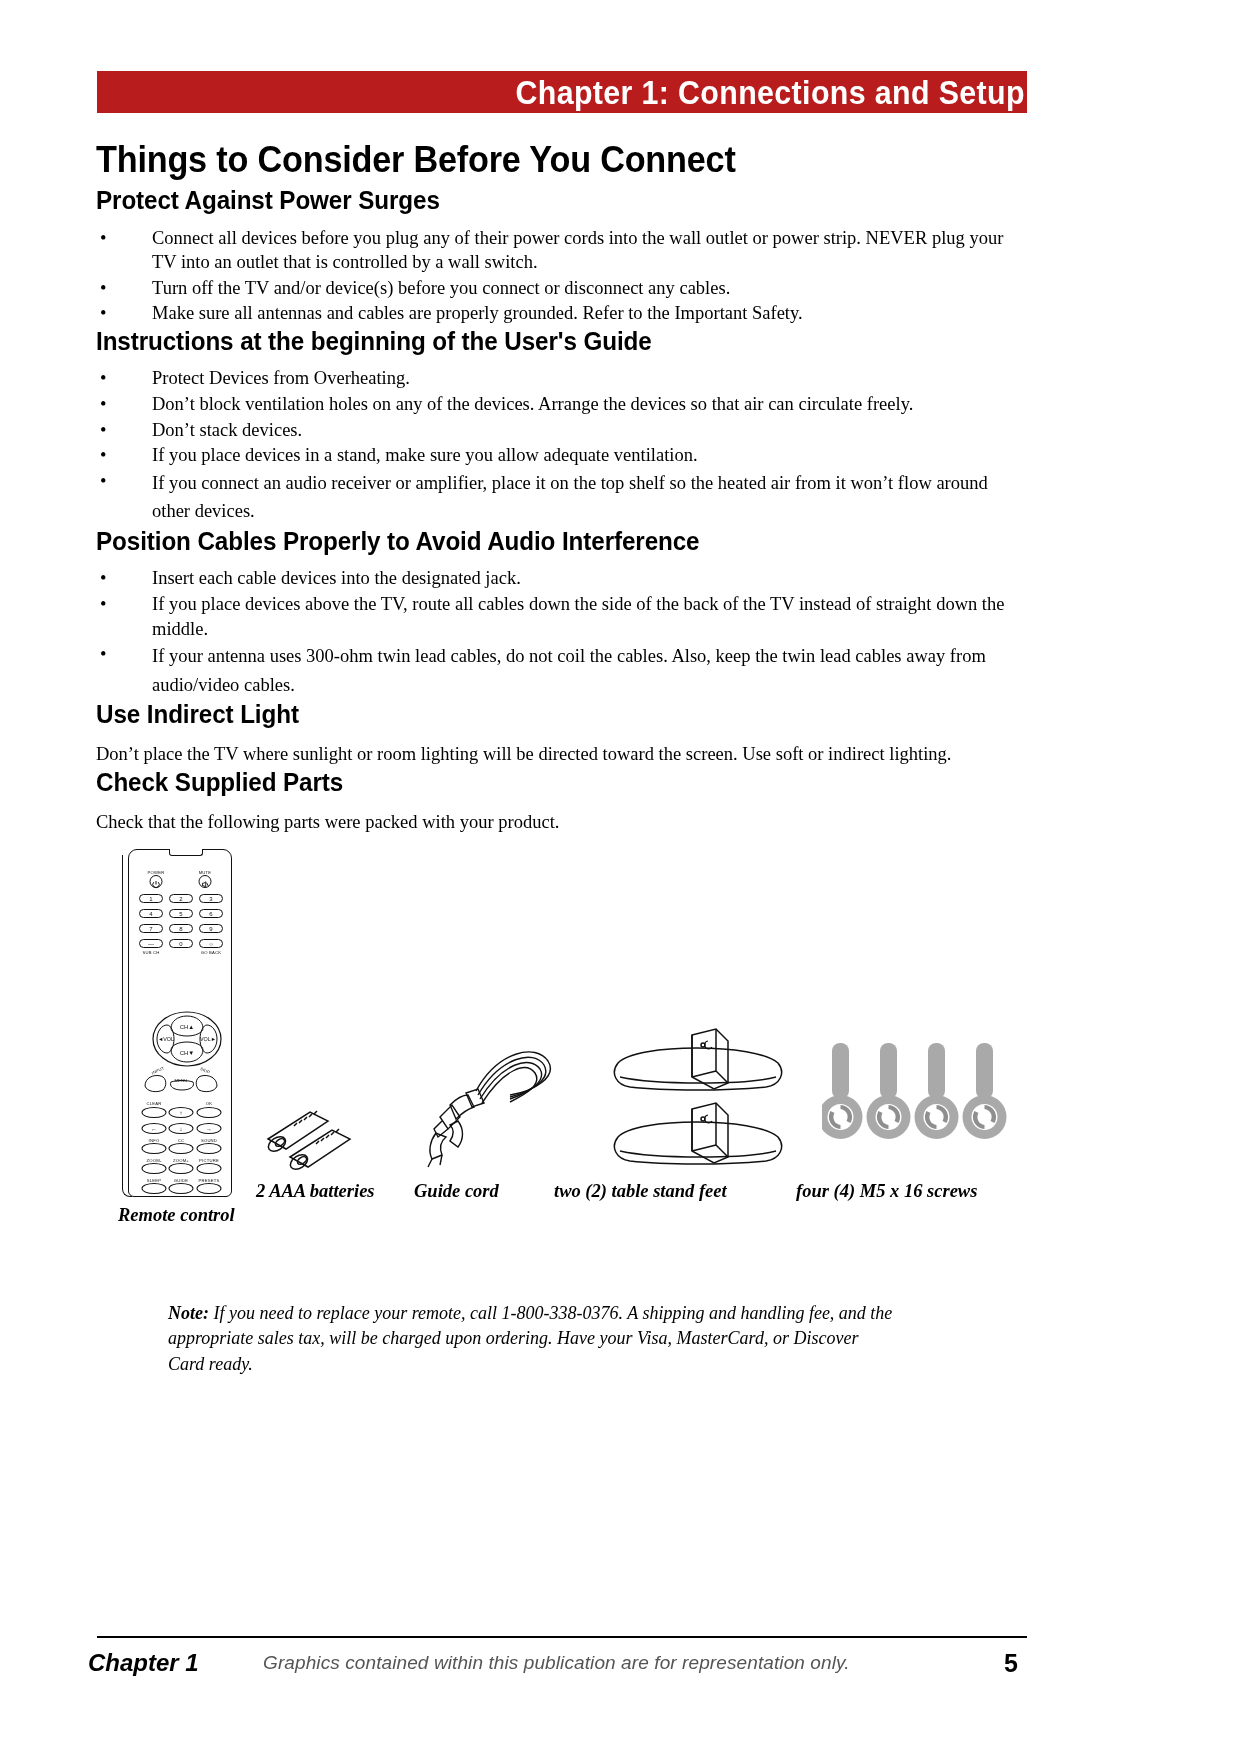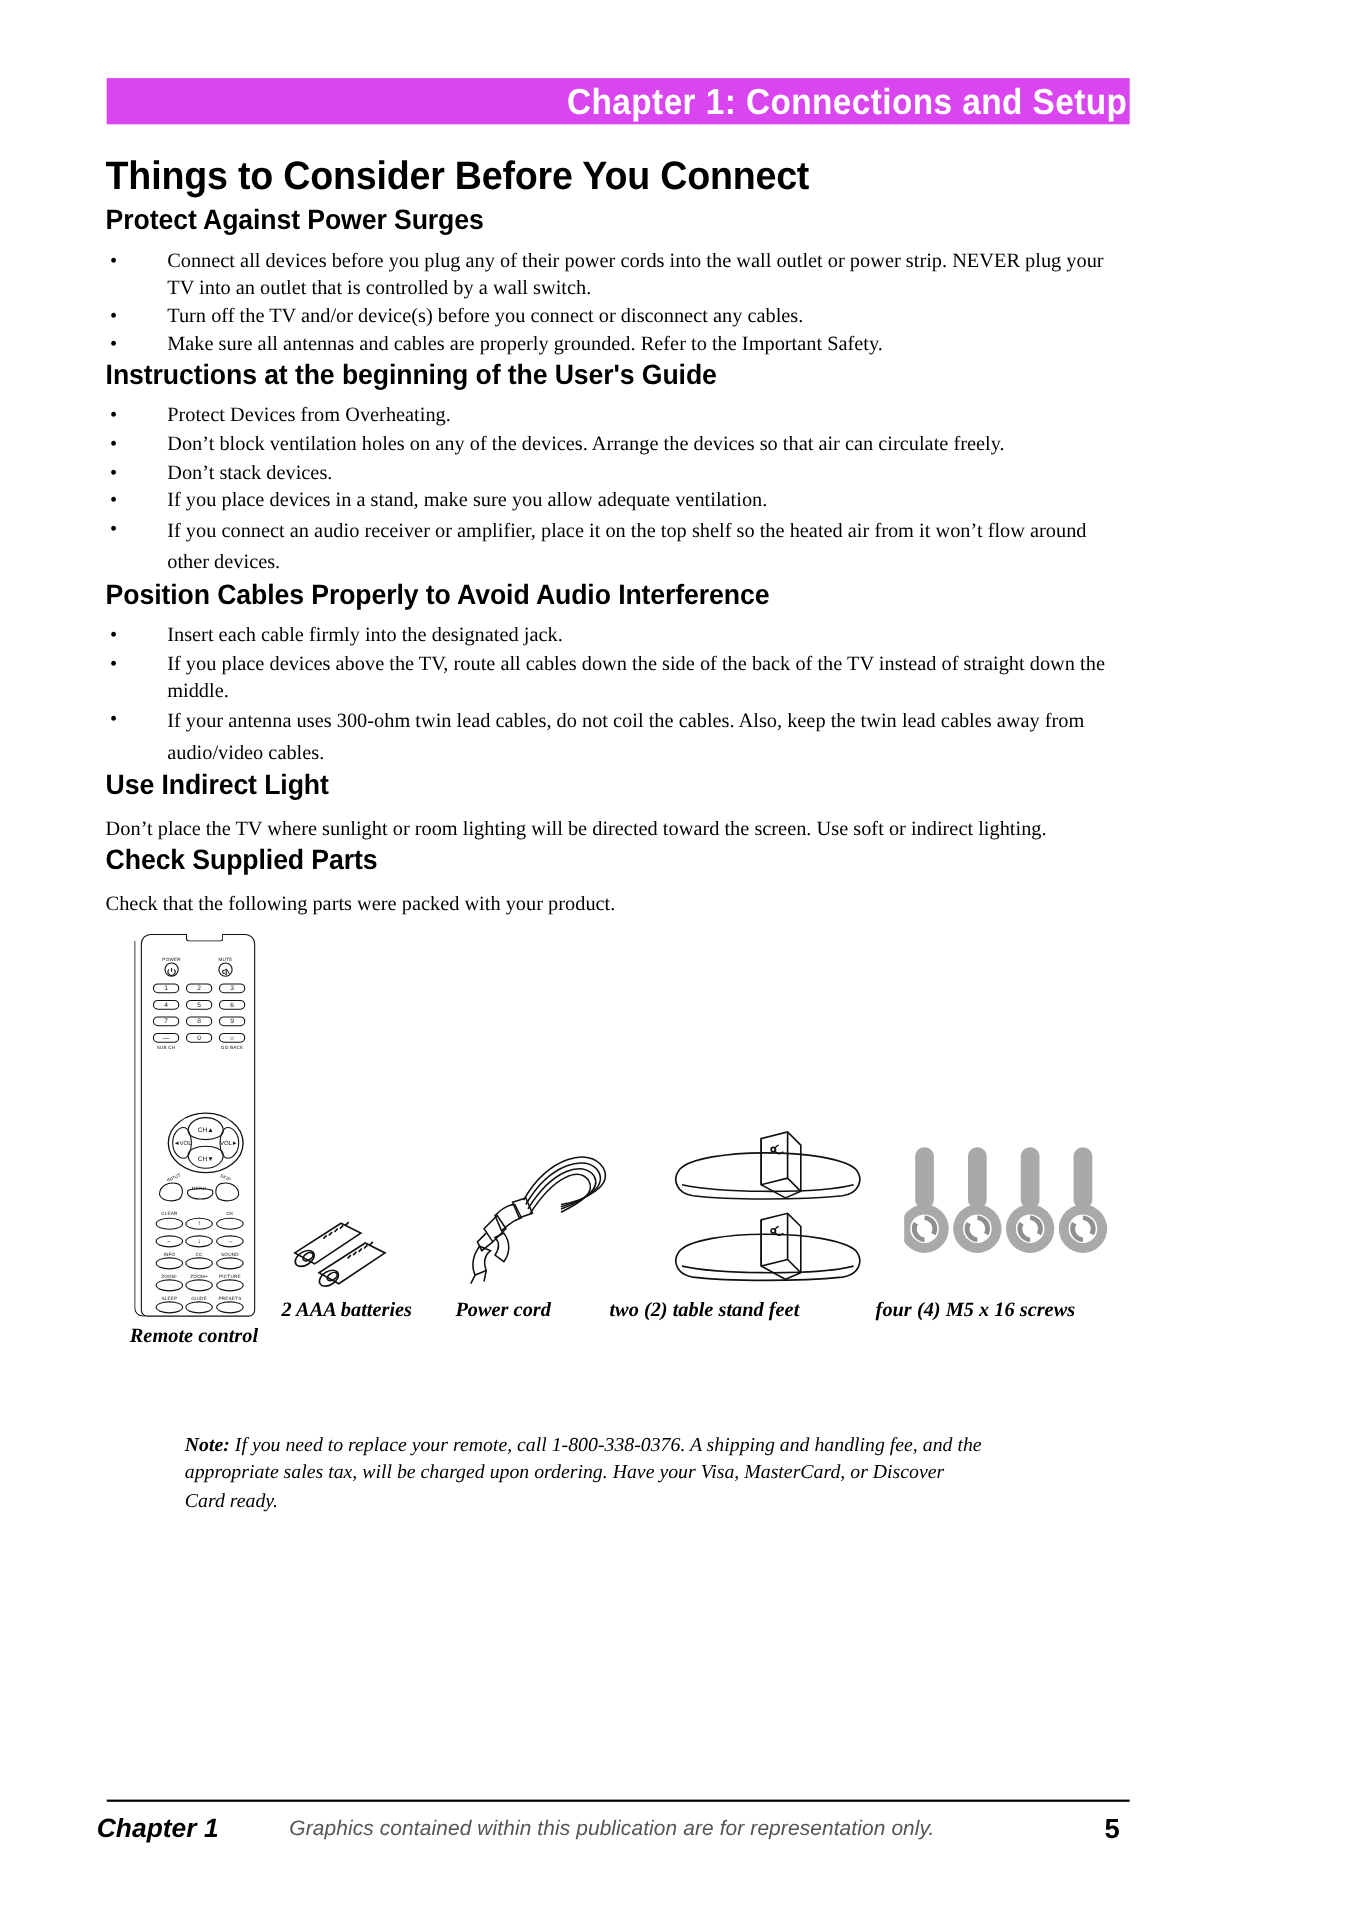--- a/index.html
+++ b/index.html
@@ -23,21 +23,21 @@
     height: 1755px;
   }
 
   
   .chapter-bar {
     position: absolute;
     left: 97px;
     top: 71px;
     width: 930px;
     height: 42px;
-    background: #d946ef;
+    background: #b91c1c;
     display: flex;
     align-items: center;
     justify-content: flex-end;
     overflow: hidden;
     text-align: right;
   }
   .chapter-bar-text {
     color: #ffffff;
     font-family: "Liberation Sans Narrow", "Liberation Sans", sans-serif;
     font-weight: bold;
@@ -323,21 +323,21 @@
     <ul class="bullets">
       <li><span class="dot">•</span><span>Protect Devices from Overheating.</span></li>
       <li><span class="dot">•</span><span>Don’t block ventilation holes on any of the devices. Arrange the devices so that air can circulate freely.</span></li>
       <li><span class="dot">•</span><span>Don’t stack devices.</span></li>
       <li><span class="dot">•</span><span>If you place devices in a stand, make sure you allow adequate ventilation.</span></li>
       <li class="loose"><span class="dot">•</span><span>If you connect an audio receiver or amplifier, place it on the top shelf so the heated air from it won’t flow around other devices.</span></li>
     </ul>
 
     <h2 class="section-title sec-n">Position Cables Properly to Avoid Audio Interference</h2>
     <ul class="bullets">
-      <li><span class="dot">•</span><span>Insert each cable firmly into the designated jack.</span></li>
+      <li><span class="dot">•</span><span>Insert each cable devices into the designated jack.</span></li>
       <li><span class="dot">•</span><span>If you place devices above the TV, route all cables down the side of the back of the TV instead of straight down the middle.</span></li>
       <li class="loose"><span class="dot">•</span><span>If your antenna uses 300-ohm twin lead cables, do not coil the cables. Also, keep the twin lead cables away from audio/video cables.</span></li>
     </ul>
 
     <h2 class="section-title sec-n">Use Indirect Light</h2>
     <p class="body-text">Don’t place the TV where sunlight or room lighting will be directed toward the screen. Use soft or indirect lighting.</p>
 
     <h2 class="section-title sec-n">Check Supplied Parts</h2>
     <p class="body-text body-tight">Check that the following parts were packed with your product.</p>
 
@@ -511,21 +511,21 @@
             <circle cx="18.5" cy="78" r="13" fill="#ffffff"></circle>
             <path d="M18.5 66 a12 12 0 0 1 10 18 l-4 -2 a8 8 0 0 0 -6 -12 Z" fill="#8f8f8f"></path>
             <path d="M18.5 90 a12 12 0 0 1 -10 -18 l4 2 a8 8 0 0 0 6 12 Z" fill="#8f8f8f"></path>
           </g>
         </g>
       </svg>
 
       <div class="caption-row">
         <div class="caption cap-remote">Remote control</div>
         <div class="caption cap-batt">2 AAA batteries</div>
-        <div class="caption cap-cord">Power cord</div>
+        <div class="caption cap-cord">Guide cord</div>
         <div class="caption cap-feet">two (2) table stand feet</div>
         <div class="caption cap-screw">four (4) M5 x 16 screws</div>
       </div>
     </div>
 
     <div class="note-block">
       <span class="note-label">Note:</span><span> If you need to replace your remote, call 1-800-338-0376. A shipping and handling fee, and the appropriate sales tax, will be charged upon ordering. Have your Visa, MasterCard, or Discover Card ready.</span>
     </div>
 
   </div>

